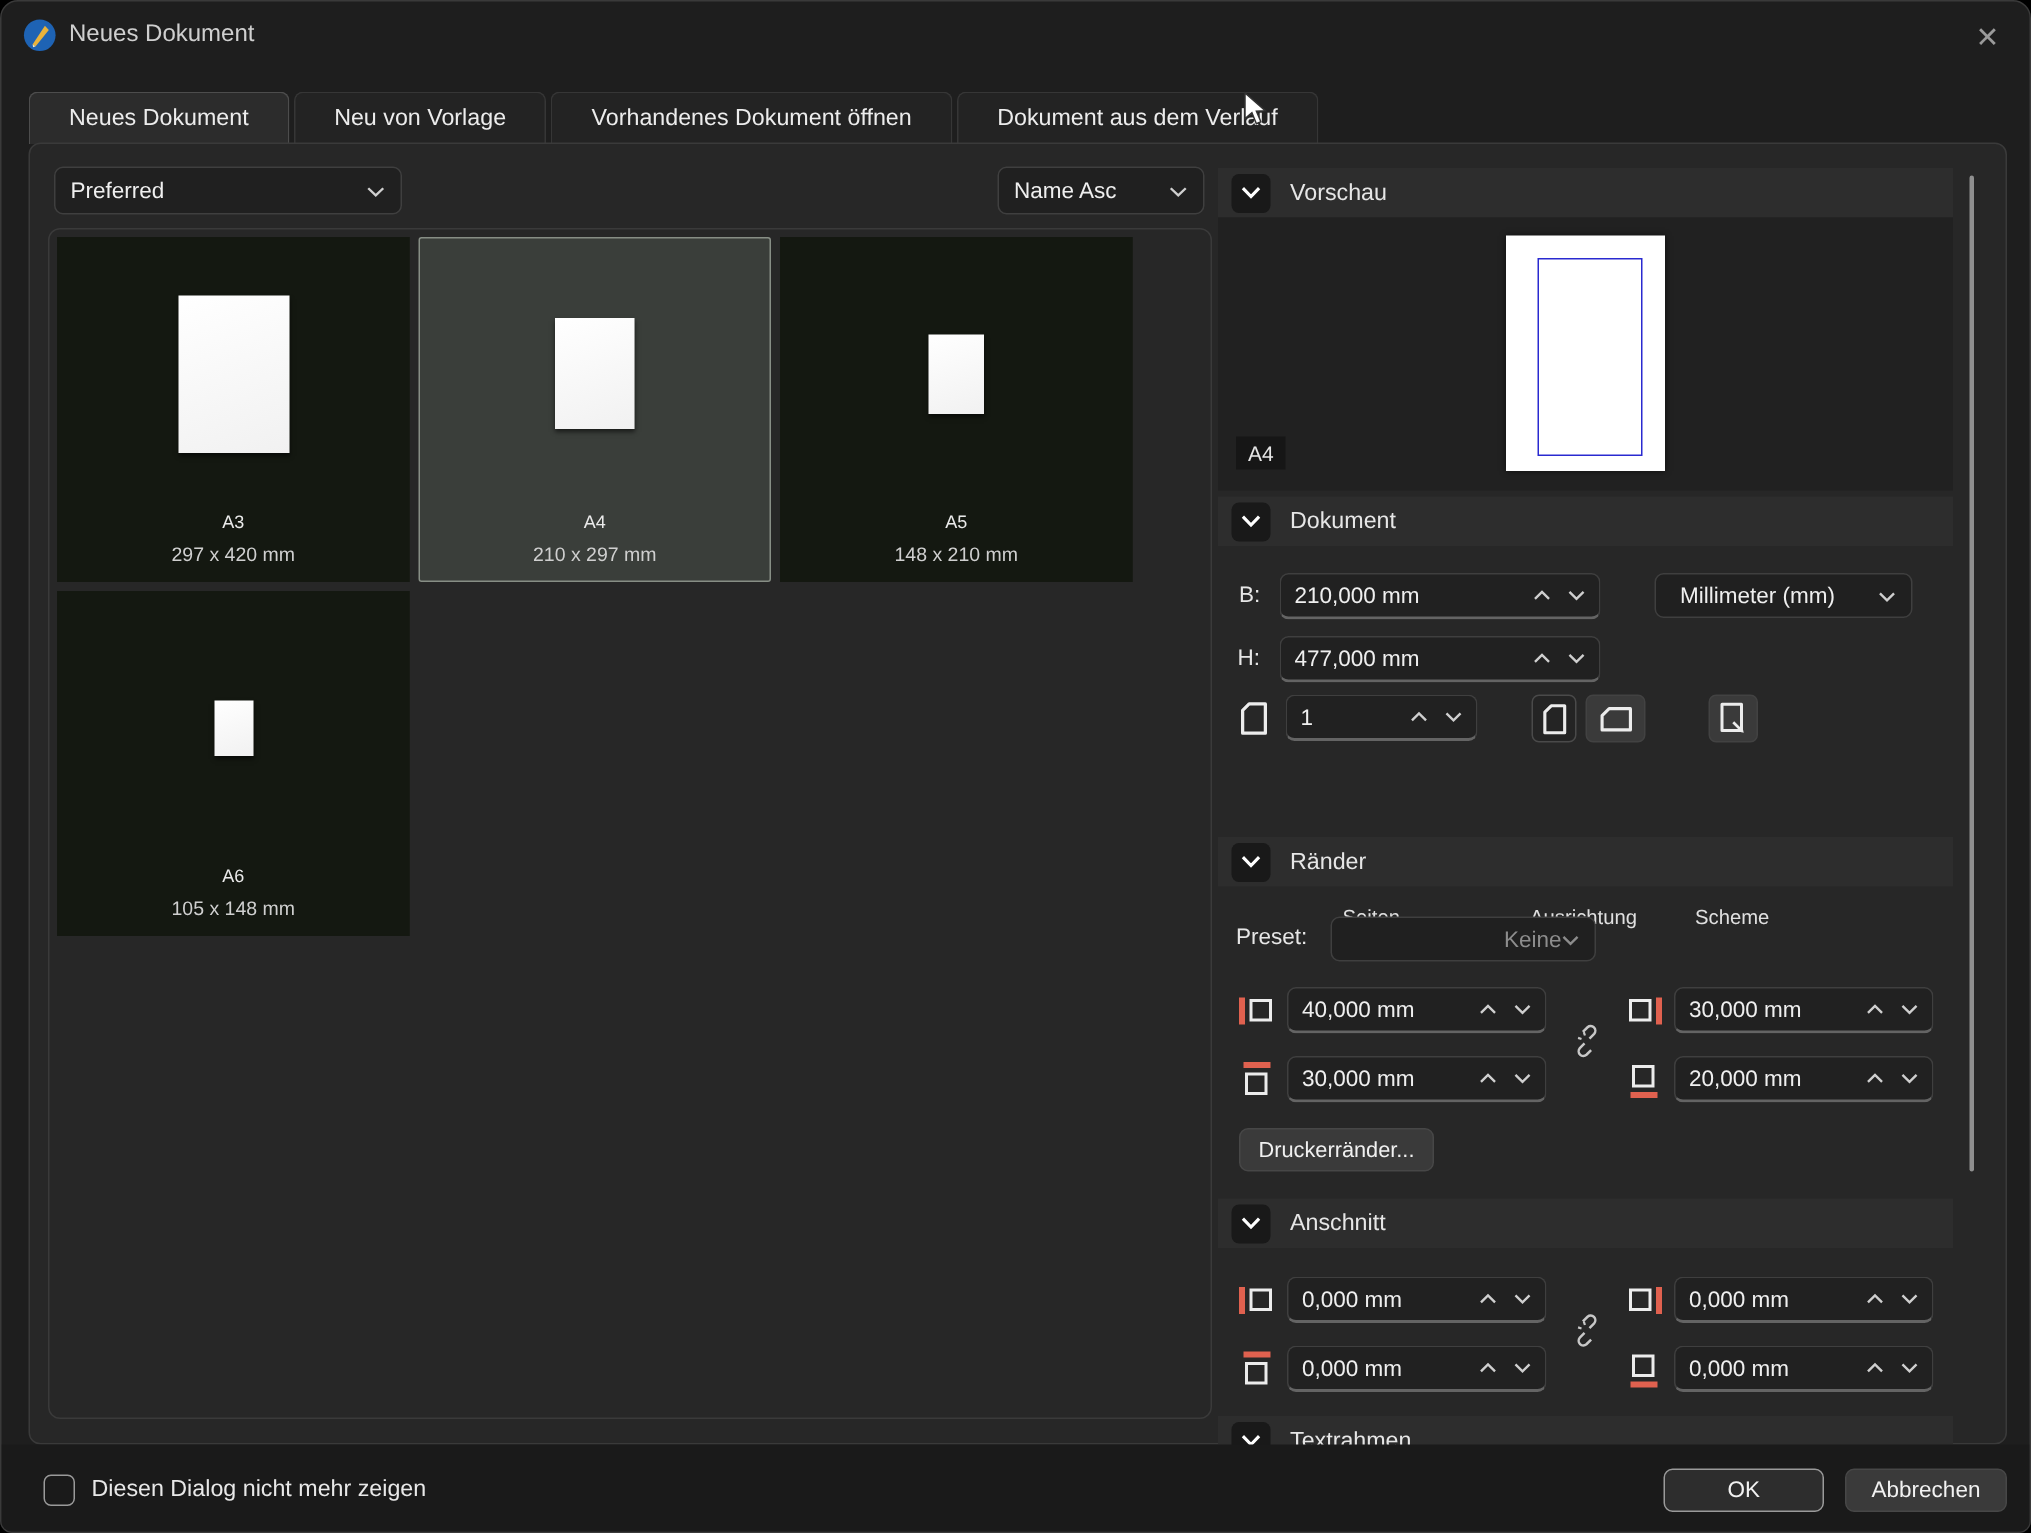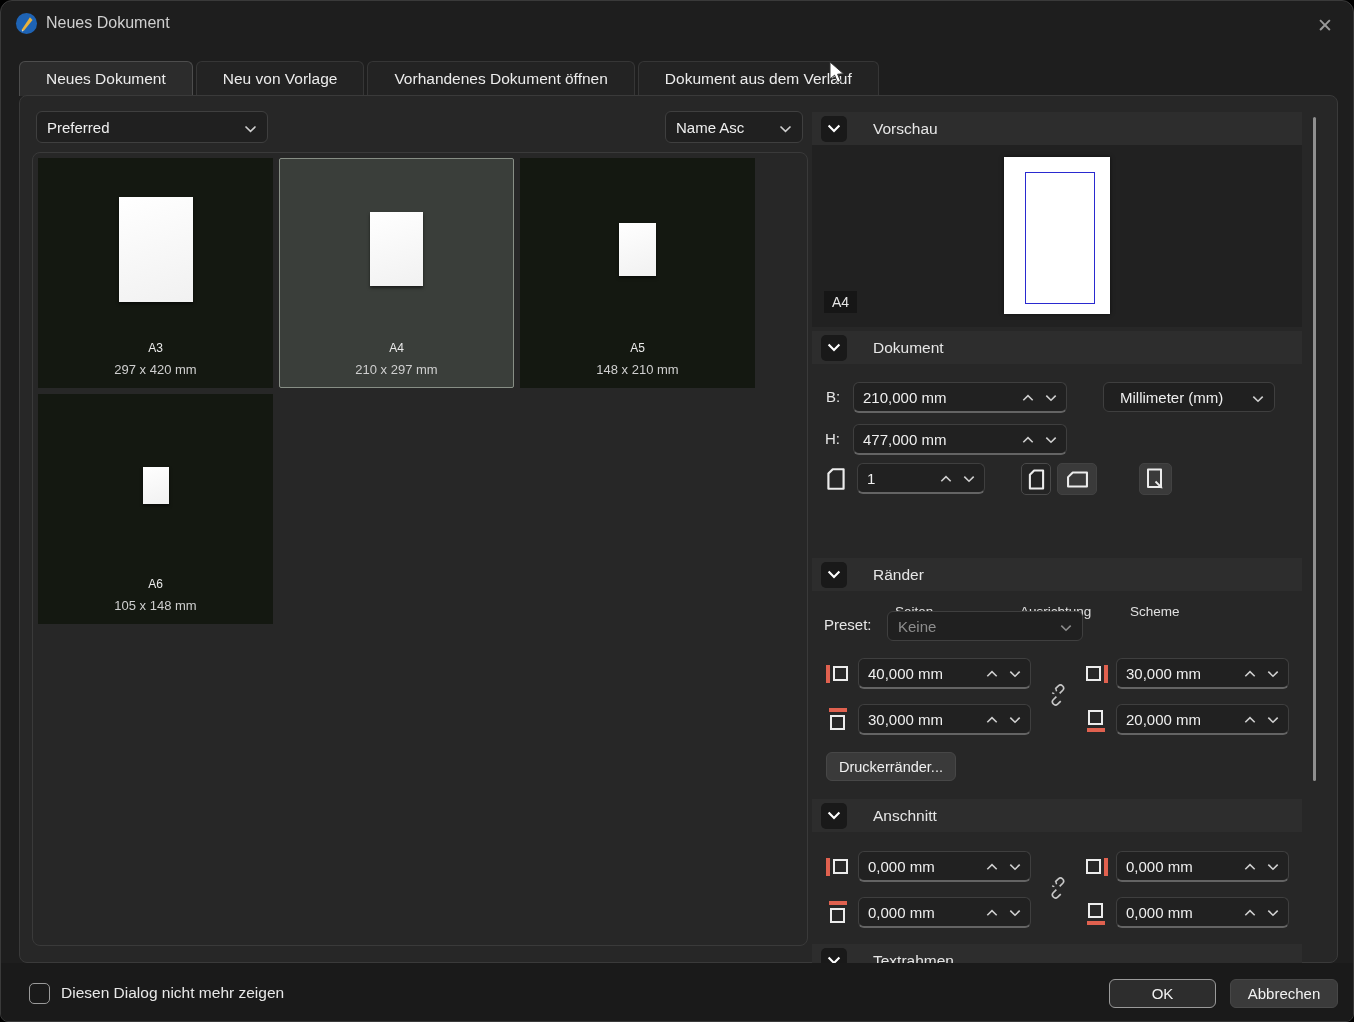--- a/index.html
+++ b/index.html
@@ -30,21 +30,21 @@
   .listbox{position:absolute;left:12px;top:56px;width:776px;height:794px;border:1px solid #3a3a3a;border-radius:8px;padding:5px;}
   .cards{display:grid;grid-template-columns:235px 235px 235px;grid-auto-rows:230px;gap:6px;}
   .card{background:#141811;border:1px solid #141811;display:flex;flex-direction:column;align-items:center;padding-bottom:10px;}
   .card.selected{background:#3a3e3a;border:1px solid #878e85;border-radius:2px;}
   .paper-zone{flex:1;display:flex;align-items:center;justify-content:center;width:100%;}
   .paper{background:linear-gradient(160deg,#ffffff,#f1f1f1);box-shadow:0 2px 3px rgba(0,0,0,.55);}
   .card-name{font-size:12px;color:#eaeaea;margin-top:2px;}
   .card-dims{font-size:13px;color:#cfcfcf;margin-top:7px;}
   
   .right{position:absolute;left:792px;top:16px;width:490px;}
-  .sec{height:33px;background:#2d2d2d;display:flex;align-items:center;gap:26px;padding-left:9px;}
+  .sec{height:33px;background:#2d2d2d;display:flex;align-items:center;gap:13px;padding-left:9px;}
   .chevbtn{width:26px;height:26px;background:#191919;border-radius:5px;display:flex;align-items:center;justify-content:center;flex:none;}
   .sec-label{font-size:15.5px;color:#e6e6e6;}
   .preview{height:182px;background:#212121;position:relative;}
   .pvpage{position:absolute;left:192px;top:12px;width:106px;height:157px;background:#fff;box-shadow:0 0 4px rgba(0,0,0,.6);}
   .pvmargin{position:absolute;left:21px;top:15px;right:15px;bottom:10px;border:1px solid #2a2ad0;}
   .pvchip{position:absolute;left:12px;top:146px;background:#161616;color:#e6e6e6;font-size:14px;padding:3px 8px;}
   .docbody{position:relative;height:194px;}
   .rowB{position:absolute;left:0;top:18px;width:100%;height:31px;}
   .rowH{position:absolute;left:0;top:60px;width:100%;height:31px;}
   .rowP{position:absolute;left:0;top:99px;width:100%;height:32px;}
@@ -278,21 +278,21 @@
           <svg width="14" height="9" viewBox="0 0 14 9">
               <path d="M1.6 1.4 L7 7 L12.4 1.4" fill="none" stroke="#fff" stroke-width="2.1"></path>
             </svg>
         </span>
         <span class="sec-label">Ränder</span>
       </div>
 
       <div class="preset-row">
         <span class="flabel" style="left:12px;top:5px;">Preset:</span>
         <span id="m-preset" style="position:absolute;left:75px;top:0;">
-            <div class="combo disabled" style="width: 196px; height: 30px;">
+            <div class="combo disabled" style="width: 177px; height: 30px; text-align: right;">
               <span class="cval">Keine</span>
               <span><svg width="12" height="8" viewBox="0 0 12 8">
                   <path d="M1.3 1.6 L6 6.2 L10.7 1.6" fill="none" stroke="#8d8d8d" stroke-width="1.6"></path>
                 </svg></span>
             </div>
           </span>
       </div>
 
       <div class="fieldgrid" id="margins-grid">
           <span class="micon side-left" style="grid-area: 1 / 1;">

